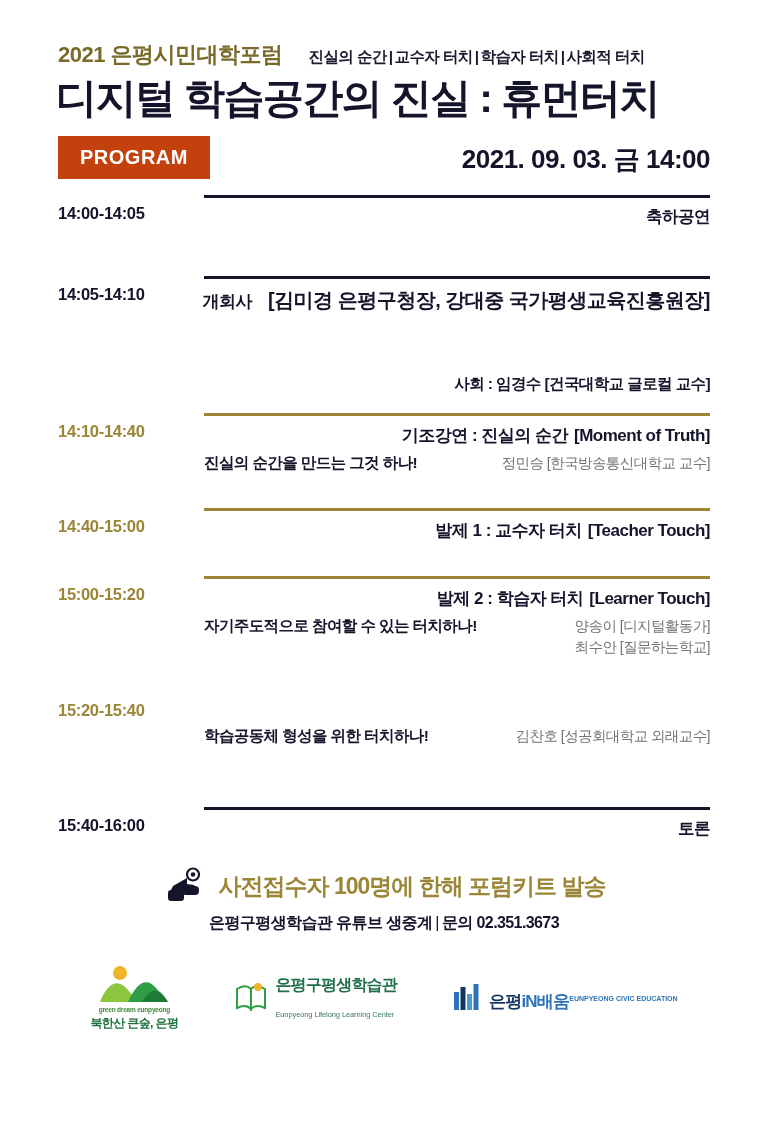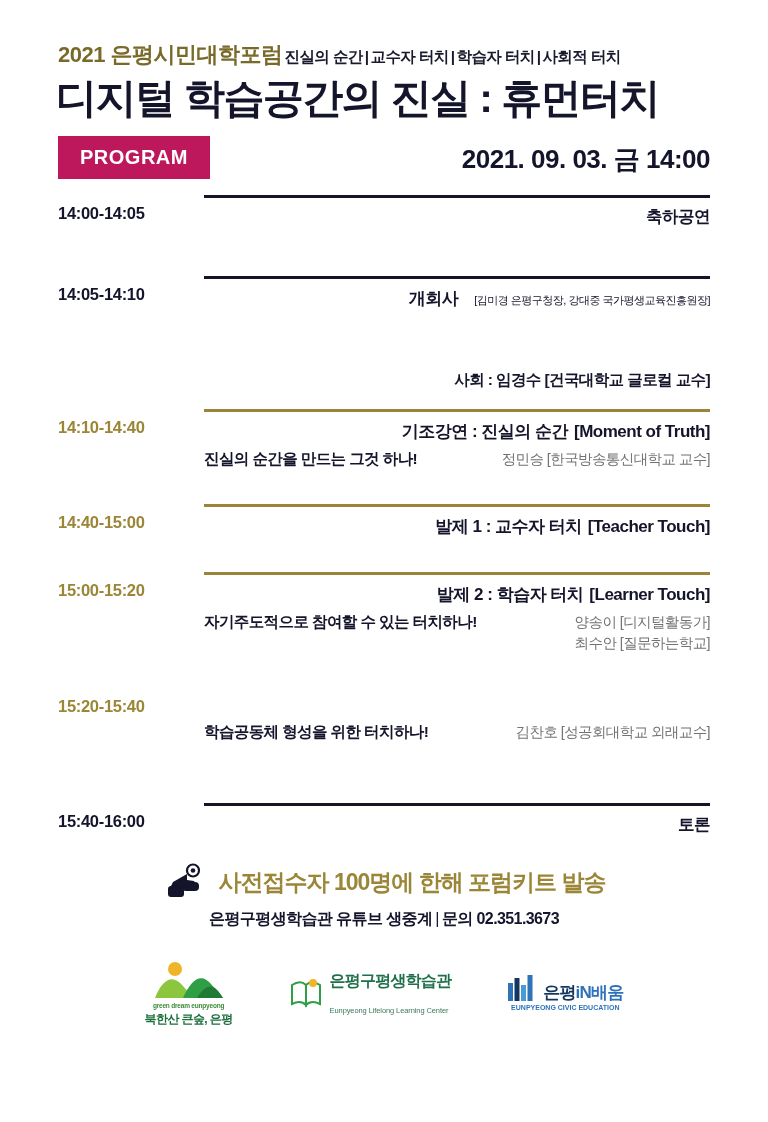--- a/index.html
+++ b/index.html
@@ -16,21 +16,21 @@
     width: 768px;
     height: 1122px;
     padding: 40px 58px 0 58px;
     position: relative;
   }
 
   
   .head-line1 {
     display: flex;
     align-items: baseline;
-    gap: 2px;
+    gap: 26px;
     margin-bottom: 4px;
   }
   .kicker {
     font-size: 22px;
     font-weight: bold;
     color: #7a6a2a;
     letter-spacing: -0.5px;
     white-space: nowrap;
   }
   .kicker-sub {
@@ -52,21 +52,21 @@
   }
 
   
   .badge-row {
     display: flex;
     align-items: flex-end;
     justify-content: space-between;
     margin-top: 14px;
   }
   .program-badge {
-    background: #be185d;
+    background: #c2410c;
     color: #ffffff;
     font-size: 20px;
     font-weight: bold;
     letter-spacing: 0.5px;
     padding: 11px 22px 12px 22px;
     line-height: 1;
   }
   .date-text {
     font-size: 26px;
     font-weight: bold;
@@ -188,21 +188,21 @@
   }
   .logo-a-text2 {
     font-size: 12px; color: #1a6f3c; font-weight: bold; letter-spacing: -0.6px; margin-top: 1px;
   }
   .logo-b {
     display: flex; align-items: center; gap: 7px;
   }
   .logo-b-texts { display: flex; flex-direction: column; }
   .logo-b-main { font-size: 16px; font-weight: bold; color: #1f6f4a; letter-spacing: -0.8px; }
   .logo-b-sub { font-size: 7.5px; color: #3a7a5c; letter-spacing: -0.1px; margin-top: 14px; }
-  .logo-c { display: flex; flex-direction: column; align-items: center; }
+  .logo-c { display: flex; flex-direction: row; align-items: center; }
   .logo-c-row { display: flex; align-items: flex-end; gap: 6px; }
   .logo-c-main { font-size: 17px; font-weight: bold; color: #14355e; letter-spacing: -0.8px; line-height: 1; }
   .logo-c-main .accent { color: #2e73b8; }
   .logo-c-sub { font-size: 7px; color: #2e73b8; font-weight: bold; letter-spacing: 0px; margin-top: 3px; }
 </style>
 </head>
 <body>
 
 <div class="poster">
 
@@ -235,21 +235,21 @@
 
     <div class="spacer-48"></div>
 
     <div class="row">
       <div class="row-top">
         <div class="time">14:05-14:10</div>
         <div class="rule-col">
           <div class="rule"></div>
           <div class="title-line">
             <span>개회사</span>
-            <span style="font-size:11px;font-weight:normal;padding-left:10px;">[김미경 은평구청장, 강대중 국가평생교육진흥원장]</span>
+            <span style="font-size:20px;font-weight:bold;padding-left:10px;">[김미경 은평구청장, 강대중 국가평생교육진흥원장]</span>
           </div>
         </div>
       </div>
     </div>
 
     <div class="spacer-60"></div>
 
     <div class="moderator">사회 : 임경수 [건국대학교 글로컬 교수]</div>
 
     <div class="spacer-18"></div>

